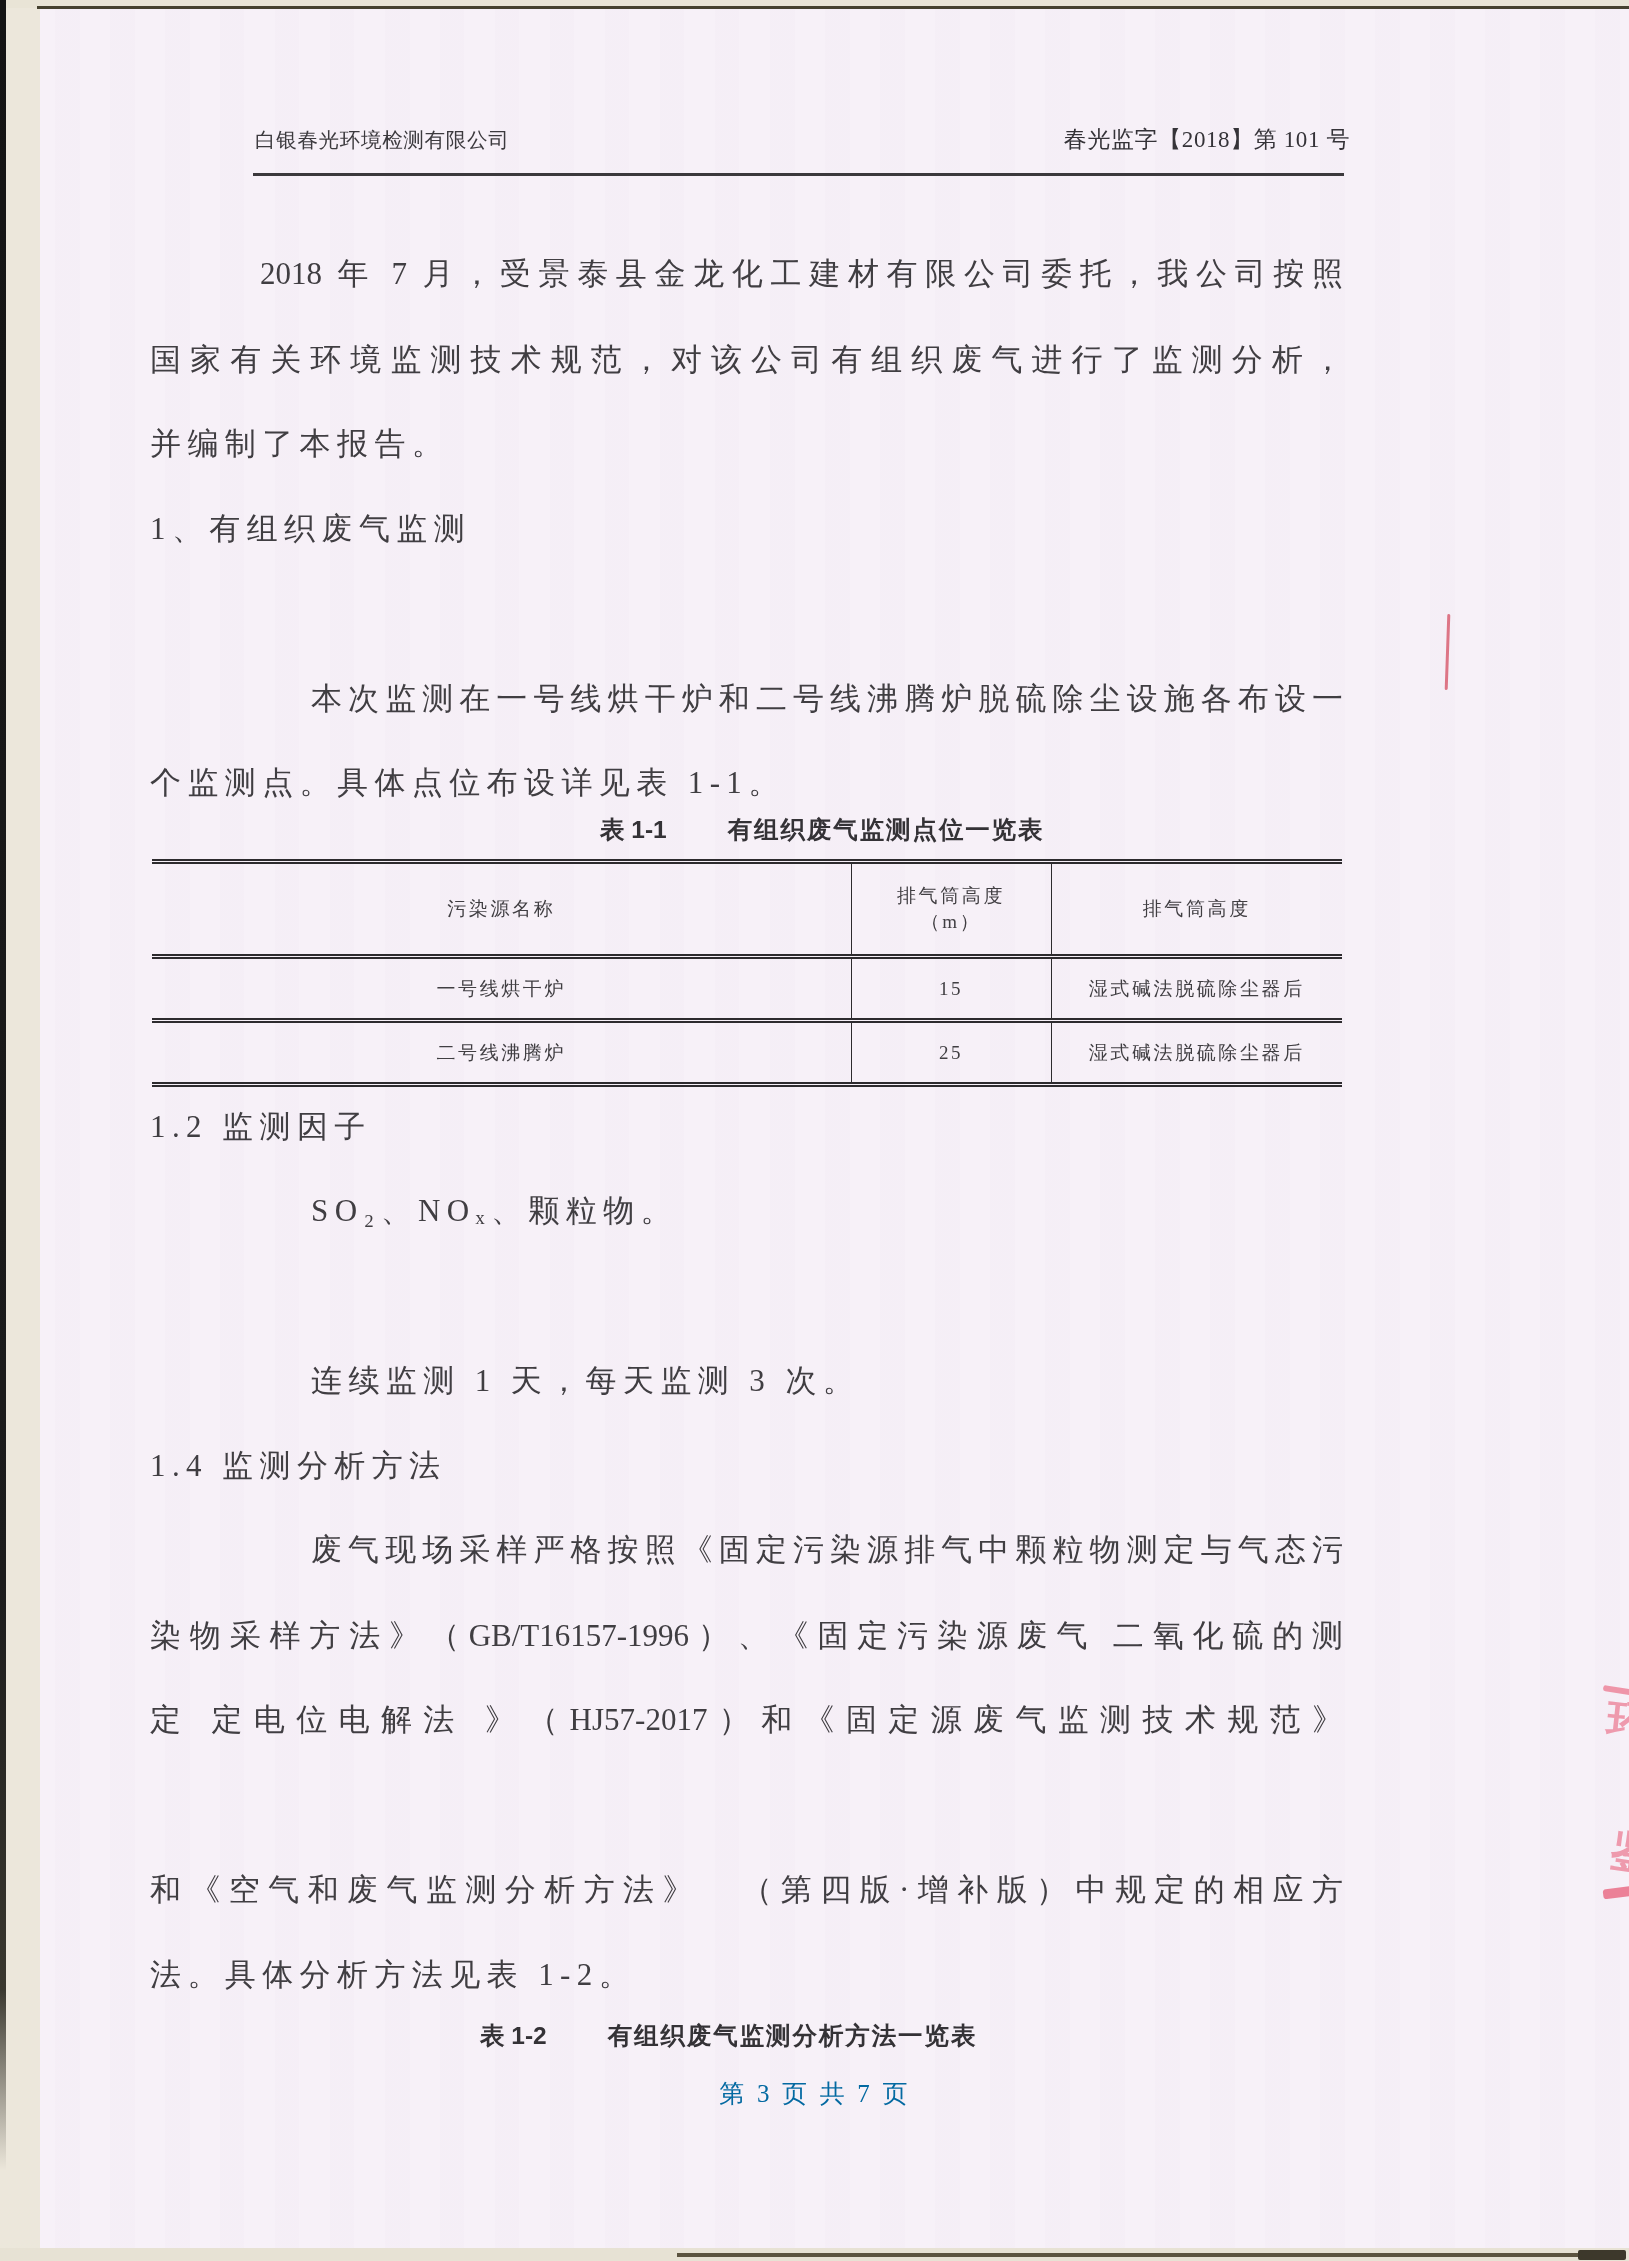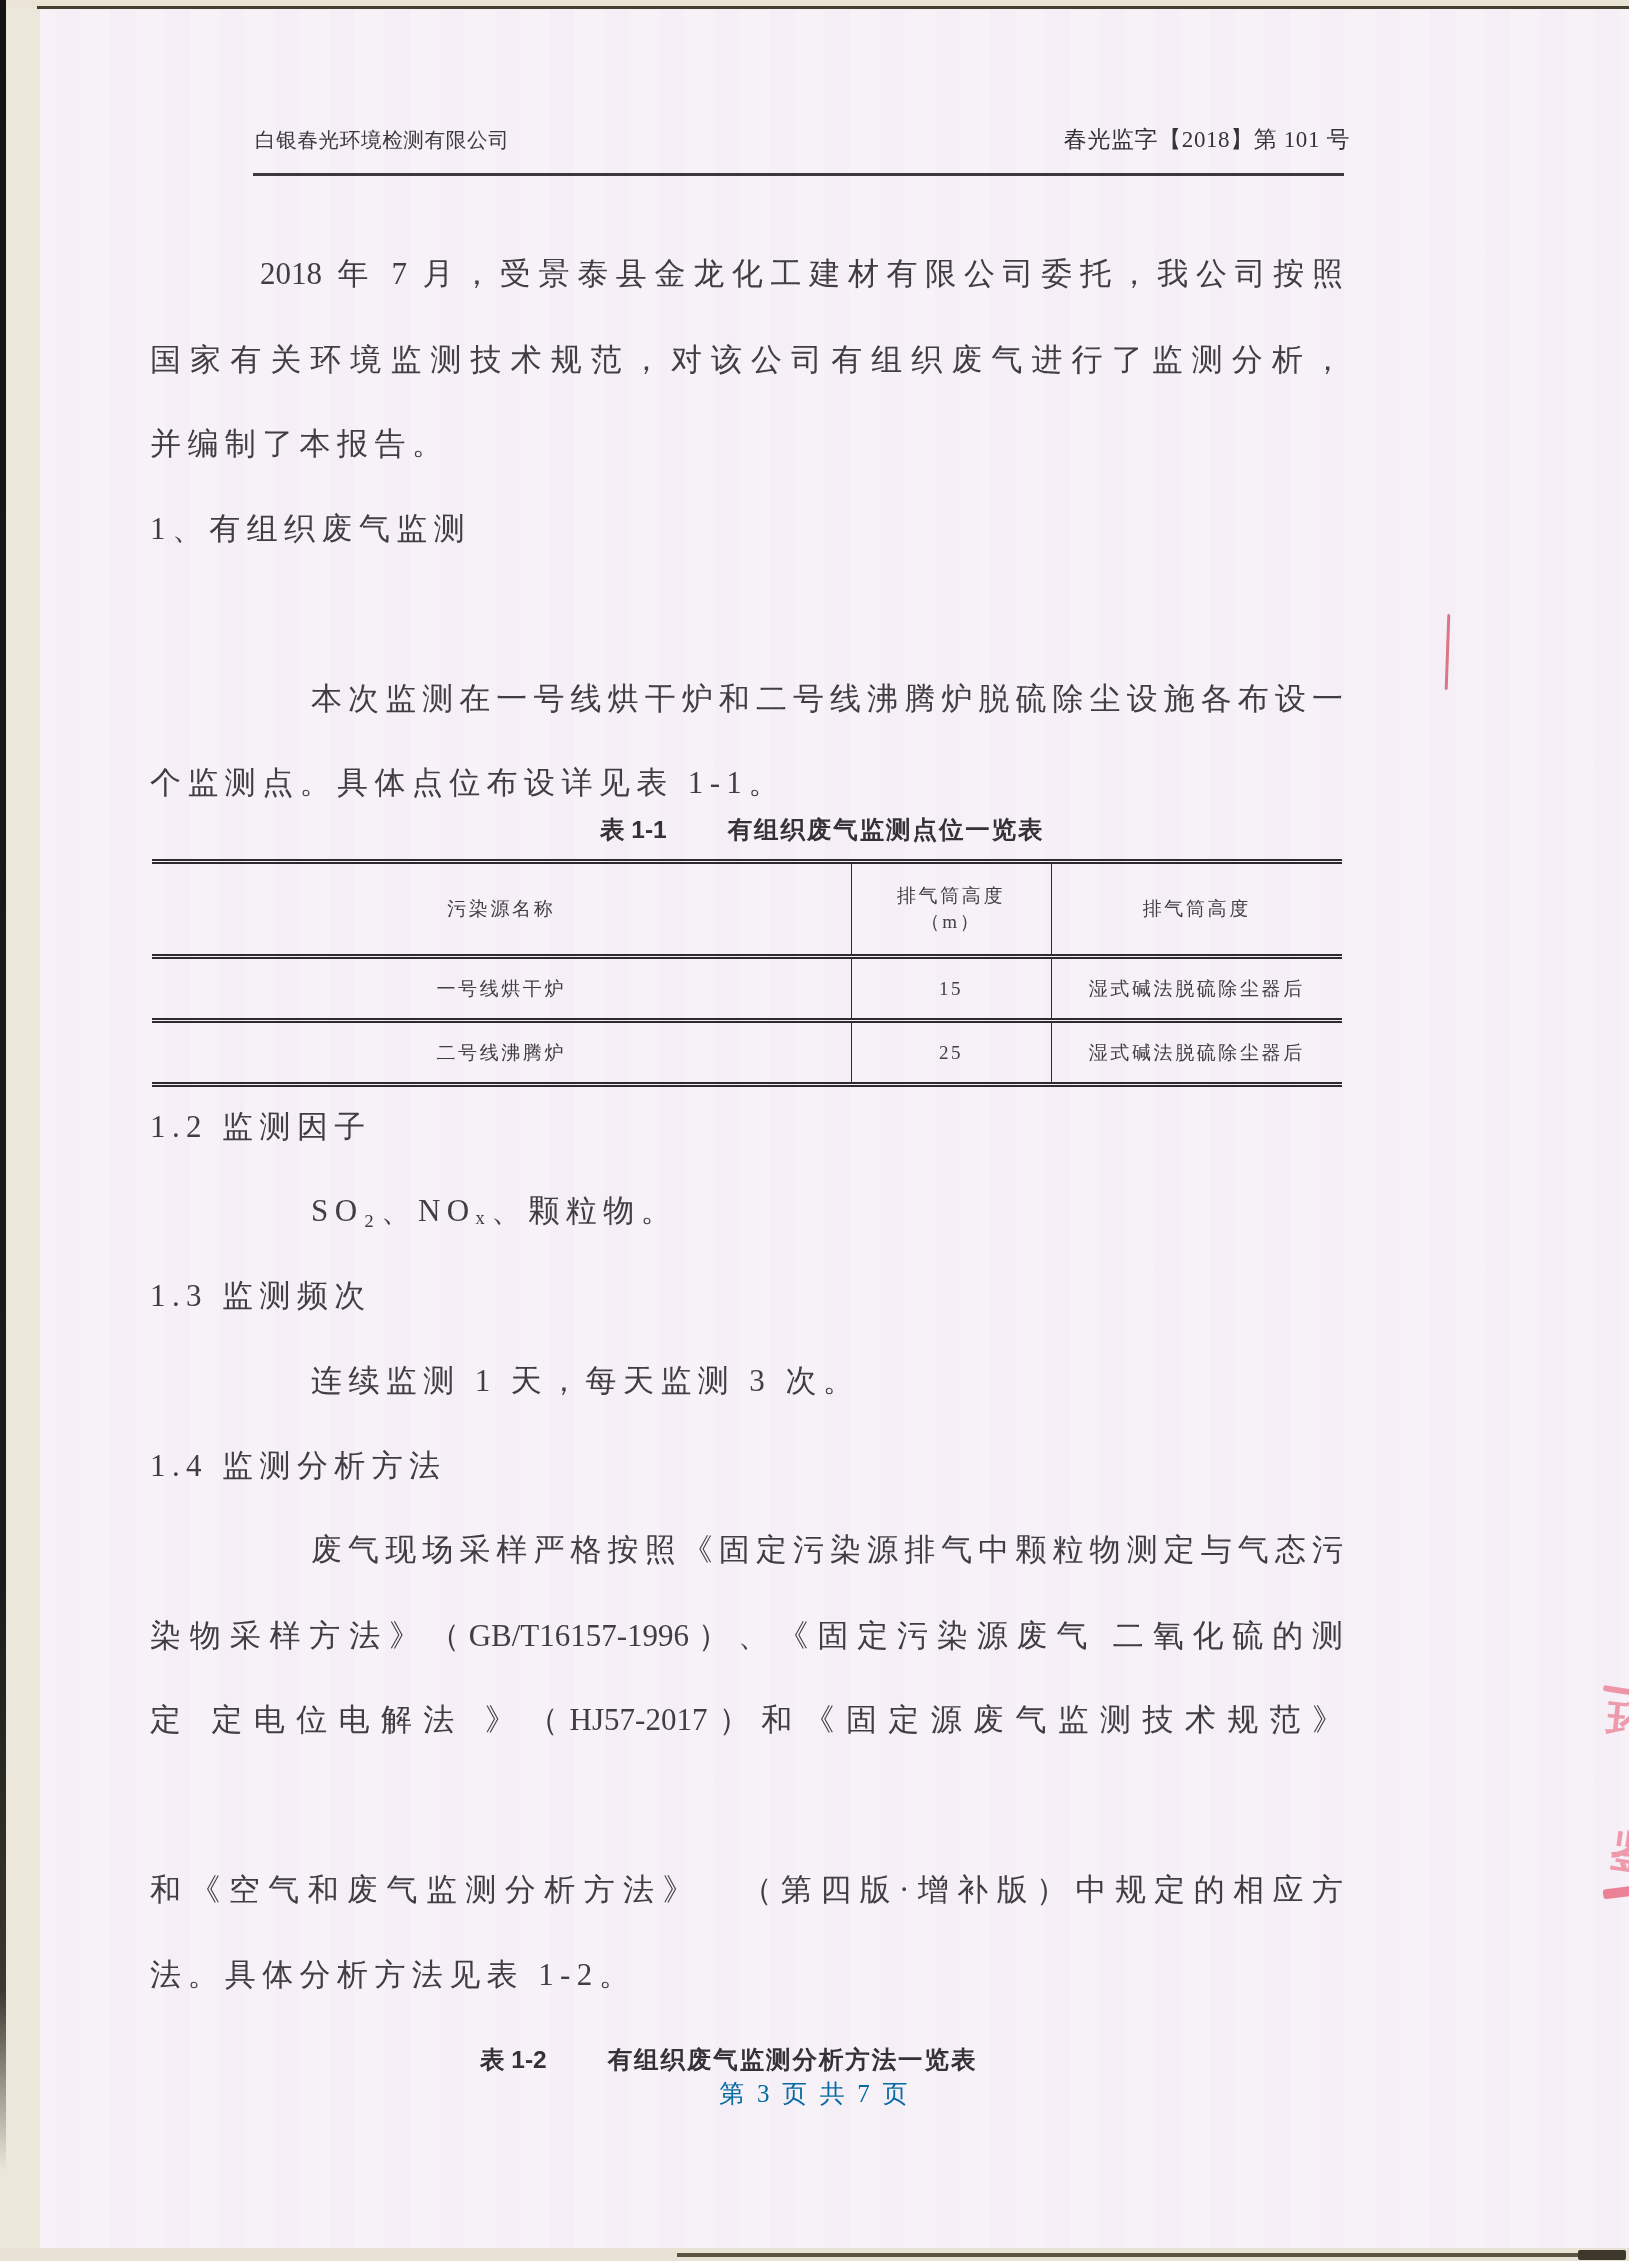--- a/index.html
+++ b/index.html
@@ -30,21 +30,21 @@
   
   .line{position:absolute;left:150px;width:1193px;height:85px;line-height:85px;
     font-size:31px;letter-spacing:6.4px;white-space:nowrap;color:#403e42;z-index:2;}
   .fill{white-space:normal;letter-spacing:normal;text-align:justify;text-align-last:justify;}
   .ind{text-indent:161px;}
   .ind-num{text-indent:110px;}
   
   .tbl-caption{position:absolute;height:39px;line-height:39px;white-space:nowrap;z-index:2;
     font-family:"Liberation Sans","DejaVu Sans",sans-serif;font-weight:bold;font-size:24.5px;color:#343236;}
   .cap1{left:600px;top:810px;}
-  .cap2{left:480px;top:2016px;margin-top:24px;}
+  .cap2{left:480px;top:2016px;}
   .cap-title{margin-left:61px;letter-spacing:1.9px;}
   
   table.pts{position:absolute;left:152px;top:859px;z-index:2;border-collapse:collapse;table-layout:fixed;
     width:1190px;font-size:19px;color:#403e42;}
   table.pts{border-top:5.8px double #2d2b2e;border-bottom:5.8px double #2d2b2e;}
   table.pts td{text-align:center;vertical-align:middle;padding:0;letter-spacing:2.6px;}
   table.pts td+td{border-left:1.9px solid #2d2b2e;}
   tr.thead td{border-bottom:5.2px double #2d2b2e;}
   tr.trow1 td{border-bottom:5.2px double #2d2b2e;}
   tr.thead{height:95px;}
@@ -107,21 +107,20 @@
     <tr class="trow2">
       <td>二号线沸腾炉</td>
       <td>25</td>
       <td>湿式碱法脱硫除尘器后</td>
     </tr>
   </tbody>
     </table>
 
   <div class="line" style="top:1084px">1.2 监测因子</div>
   <div class="line ind" style="top:1168px">SO₂、NOₓ、颗粒物。</div>
-  <div class="line" style="top:1253px">1.3 监测频次</div>
   <div class="line ind" style="top:1338px">连续监测 1 天，每天监测 3 次。</div>
   <div class="line" style="top:1423px">1.4 监测分析方法</div>
   <div class="line fill ind" style="top:1507px">废气现场采样严格按照《固定污染源排气中颗粒物测定与气态污</div>
   <div class="line fill" style="top:1593px">染物采样方法》（GB/T16157-1996）、《固定污染源废气 二氧化硫的测</div>
   <div class="line fill" style="top:1677px">定 定电位电解法 》（HJ57-2017）和《固定源废气监测技术规范》</div>
   <div class="line fill" style="top:1847px">和《空气和废气监测分析方法》　（第四版·增补版）中规定的相应方</div>
   <div class="line" style="top:1932px">法。具体分析方法见表 1-2。</div>
 
   <div class="tbl-caption cap2">
     <span>表 1-2</span><span class="cap-title">有组织废气监测分析方法一览表</span>

